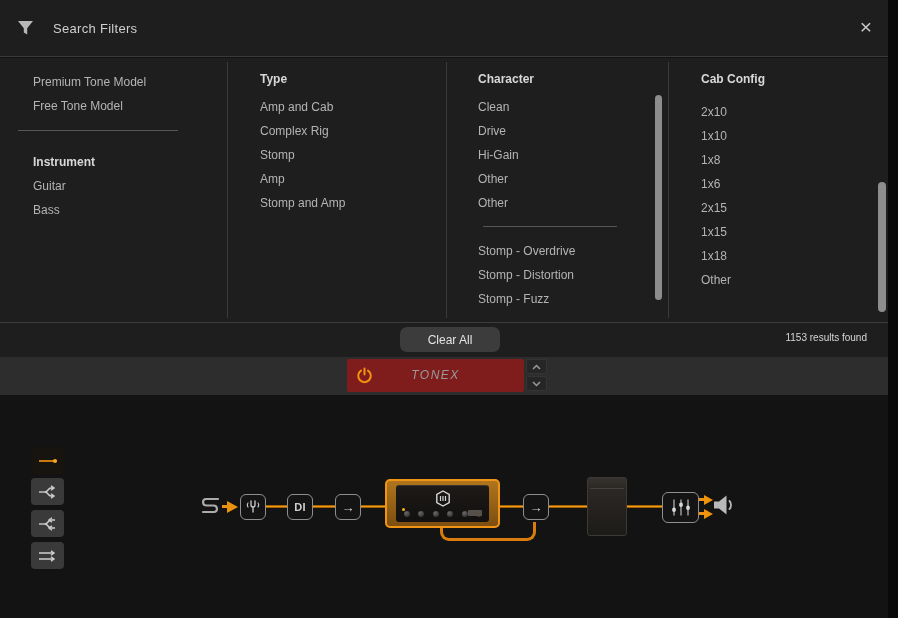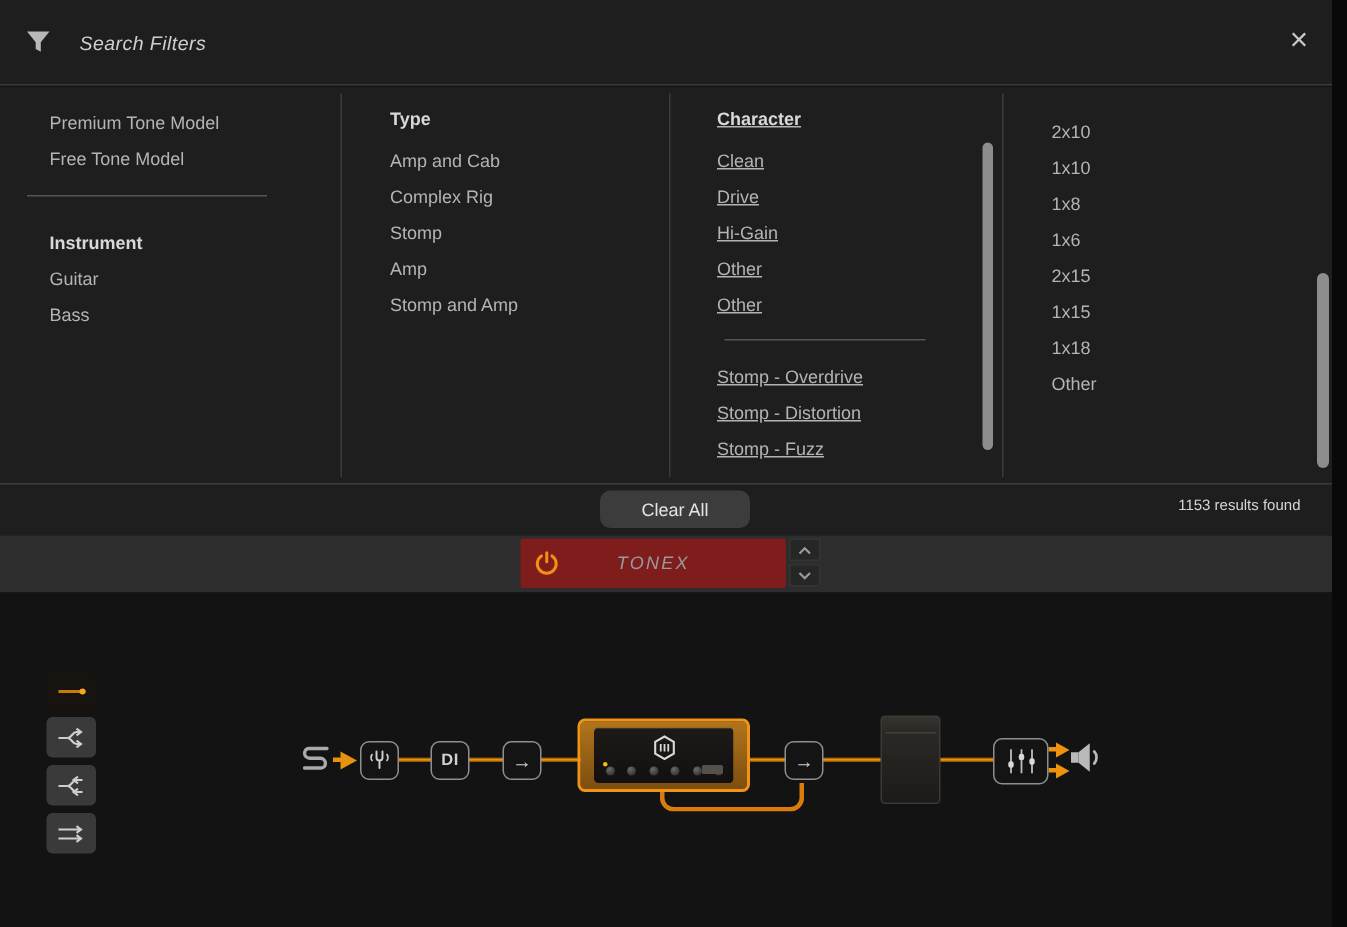--- a/index.html
+++ b/index.html
@@ -14,21 +14,21 @@
   #app { position:absolute; inset:0; width:898px; height:618px; }
 
   
   .header {
     position:absolute; left:0; top:0; width:888px; height:57px;
     background:#1e1e1e; border-bottom:1px solid #3a3a3a;
   }
   .funnel { position:absolute; left:17px; top:20px; }
   .title {
     position:absolute; left:53px; top:21px;
-    font-size:13px; color:#cfcfcf; letter-spacing:.3px;font-style:italic;
+    font-size:13px; color:#cfcfcf; letter-spacing:.3px;
   }
   .close-x {
     position:absolute; left:852px; top:13px; width:28px; height:28px;
     font-size:21px; color:#c8c8c8; text-align:center; line-height:28px;
     cursor:default; font-weight:400;
   }
 
   
   .filter-panel {
     position:absolute; left:0; top:58px; width:888px; height:264px;
@@ -186,38 +186,39 @@
       <div class="item">Premium Tone Model</div>
       <div class="item">Free Tone Model</div>
       <div class="spacer12"></div>
       <hr class="hrule" style="width:160px; margin-left:-15px;">
       <div style="height:19px"></div>
       <div class="hdr">Instrument</div>
       <div class="item">Guitar</div>
       <div class="item">Bass</div>
     </div>
 
-    <div class="col" style="left:478px; top:9px; width:175px;text-decoration:underline;">
+    <div class="col" style="left:478px; top:9px; width:175px;">
       <div class="hdr">Character</div>
       <div class="spacer4"></div>
       <div class="item">Clean</div>
       <div class="item">Drive</div>
       <div class="item">Hi-Gain</div>
       <div class="item">Other</div>
       <div class="item">Other</div>
       <div style="height:11px"></div>
       <hr class="hrule" style="width:134px; margin-left:5px;">
       <div class="spacer12"></div>
       <div class="item">Stomp - Overdrive</div>
       <div class="item">Stomp - Distortion</div>
       <div class="item">Stomp - Fuzz</div>
     </div>
     <div class="scroll-thumb" style="left:655px; top:37px; width:7px; height:205px;"></div>
 
     <div class="col" style="left:701px; top:9px; width:170px;">
+      <div class="hdr">Cab Config</div>
       <div style="height:9px"></div>
       <div class="item">2x10</div>
       <div class="item">1x10</div>
       <div class="item">1x8</div>
       <div class="item">1x6</div>
       <div class="item">2x15</div>
       <div class="item">1x15</div>
       <div class="item">1x18</div>
       <div class="item">Other</div>
     </div>

